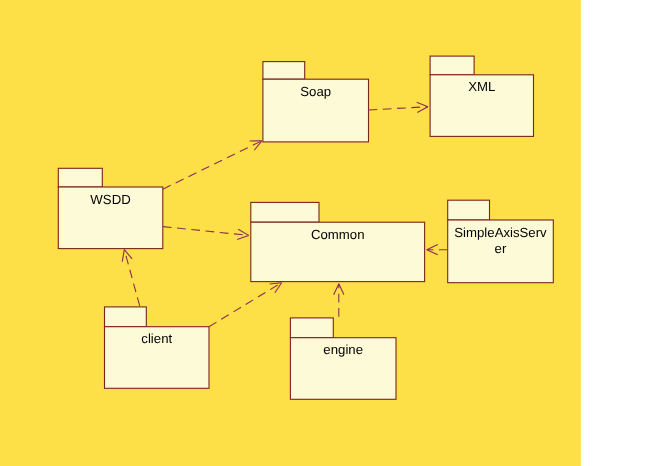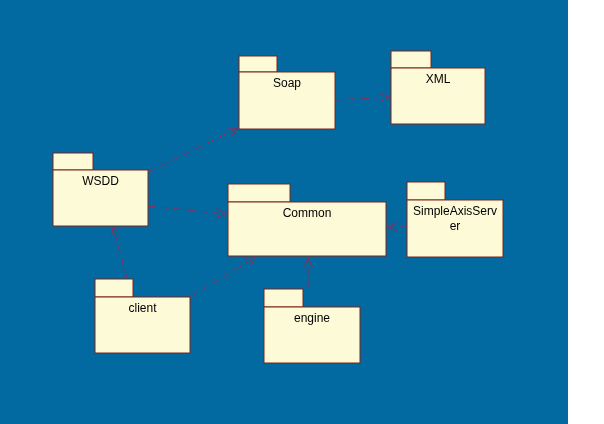--- a/index.html
+++ b/index.html
@@ -5,23 +5,23 @@
   html, body {
     margin: 0;
     padding: 0;
     background: #ffffff;
     width: 604px;
     height: 424px;
     overflow: hidden;
     font-family: "Liberation Sans", sans-serif;
   }
   #canvas-wrap {
-    width: 568px;
+    width: 528px;
     height: 424px;
-    background: #0369a1;
+    background: #fde047;
   }
   svg { display: block; }
   .pkg {
     fill: var(--pkg-fill, #fcfad7);
     stroke: var(--pkg-border, #7b241d);
     stroke-width: 1;
   }
   .lbl {
     fill: var(--text-color, #000000);
     font-family: "Liberation Sans", sans-serif;

